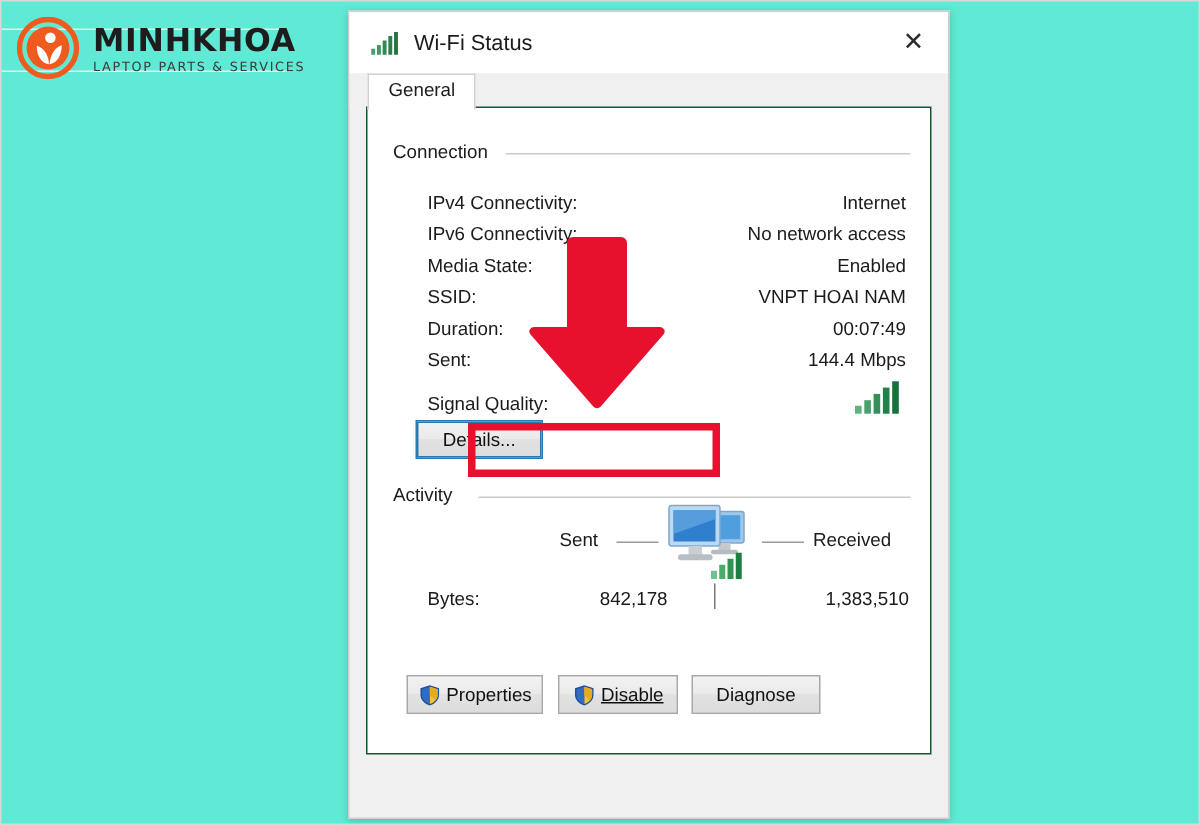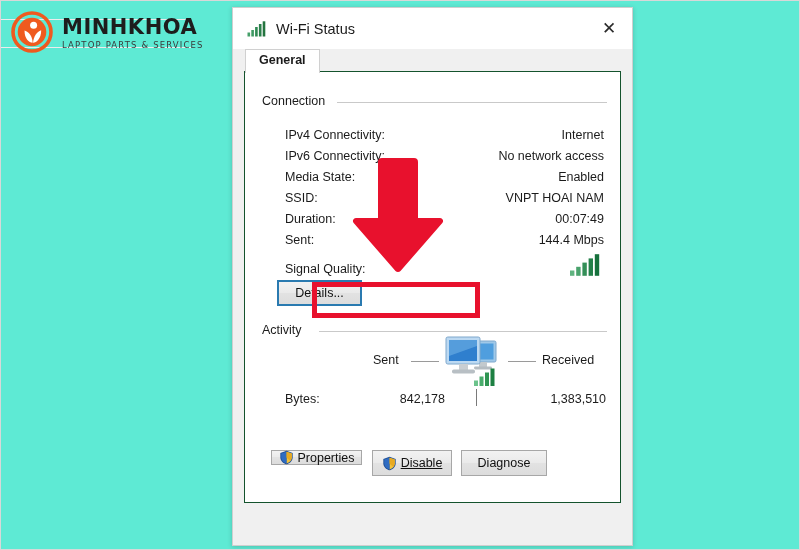--- a/index.html
+++ b/index.html
@@ -105,21 +105,20 @@
     position: absolute;
     left: 12px; top: 0;
     height: 24px;
     padding: 3px 13px 0 13px;
     background: #ffffff;
     border: 1px solid #d0d0d0;
     border-bottom: none;
     font-size: 12.5px;
     color: #1b1b1b;
     z-index: 3;
-    font-weight: bold;
   }
 
   .tabpanel {
     position: absolute;
     left: 11px; top: 63px;
     width: 377px; height: 432px;
     background: #ffffff;
     border: 1px solid #14532d;
   }
 
@@ -329,21 +328,21 @@
 
       <div class="sep-line" style="left:263px; top:289px; width:28px;"></div>
       <div class="row-label" style="left:297px; top:281px;">Received</div>
 
       <div class="tick" style="left:231px; top:317px; height:17px;"></div>
 
       <div class="row-label" style="left:40px; top:320px;">Bytes:</div>
       <div class="row-value" style="left:124px; top:320px; width:76px; text-align:right;">842,178</div>
       <div class="row-value" style="left:265px; top:320px; width:96px; text-align:right;">1,383,510</div>
 
-      <div class="btn" style="left:26px; top:378px; width:91px; height:15px;">
+      <div class="btn" style="left:26px; top:378px; width:91px; height:26px;">
         <span class="shield">
           <svg viewBox="0 0 16 16" width="15" height="15">
             <path d="M8 0.8 L14.6 3.1 V7.7 C14.6 11.5 11.6 14.3 8 15.3 C4.4 14.3 1.4 11.5 1.4 7.7 V3.1 Z" fill="#1f4f96"></path>
             <path d="M8 1.9 L13.6 3.8 V7.7 C13.6 10.9 11.1 13.4 8 14.3 Z" fill="#f2c23c"></path>
             <path d="M8 1.9 L2.4 3.8 V7.7 C2.4 10.9 4.9 13.4 8 14.3 Z" fill="#2f6cc2"></path>
             <path d="M8 1.9 L13.6 3.8 V7.7 C13.6 9.2 13.0 10.6 12.1 11.7 L8 8 Z" fill="#e8aa22"></path>
           </svg>
         </span>
         <span>Properties</span>
       </div>

